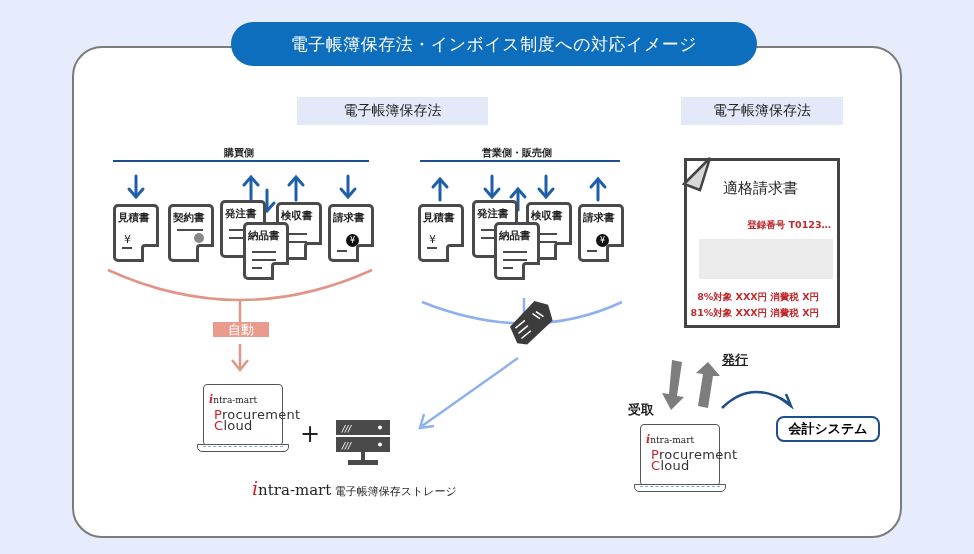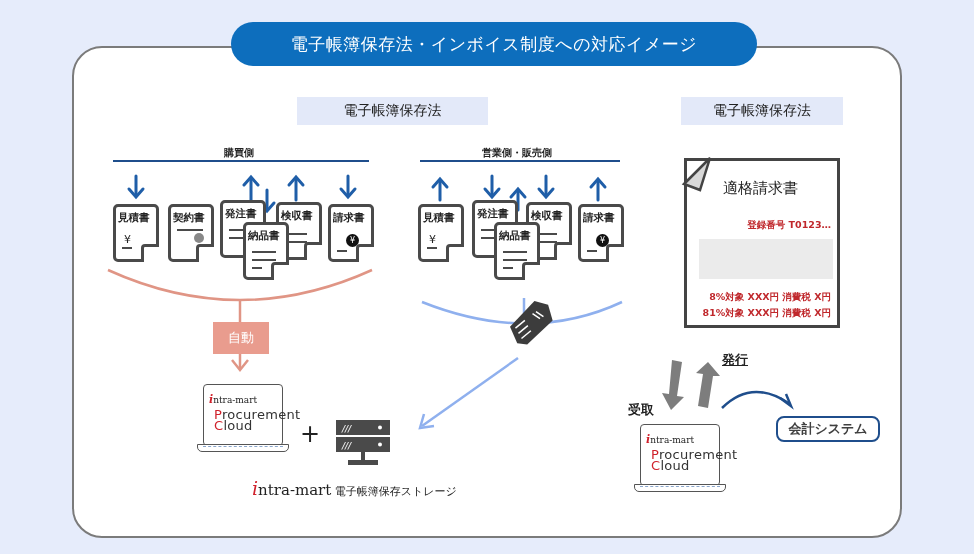--- a/index.html
+++ b/index.html
@@ -37,31 +37,31 @@
   .doc .fold {
     position:absolute; right:-3px; bottom:-3px; width:18px; height:18px;
     background:#fff; border-left:3px solid #4a4a4a; border-top:3px solid #4a4a4a;
     box-sizing:border-box; border-radius:4px 0 0 0;
   }
   .doc .dl { position:absolute; left:6px; height:2px; width:14px; background:#4a4a4a; }
   .doc .yen { position:absolute; left:8px; top:26px; font-size:11px; color:#222; }
   .doc .coin { position:absolute; left:15px; top:27px; width:13px; height:13px; border-radius:50%; background:#111; color:#fff; font-size:8px; text-align:center; line-height:13px; }
   .doc .gcircle { position:absolute; right:7px; top:26px; width:10px; height:10px; border-radius:50%; background:#888; }
   .auto-box {
-    position:absolute; left:213px; top:322px; width:56px; height:32px; background:#e99c8e;
+    position:absolute; left:213px; top:322px; width:56px; height:15px; background:#e99c8e;
     color:#fff; font-size:13px; display:flex; align-items:center; justify-content:center;
   }
   .invoice {
     position:absolute; left:684px; top:158px; width:156px; height:170px; background:#fff;
     border:3px solid #444; box-sizing:border-box;
   }
   .invoice .inv-title { position:absolute; left:36px; top:18px; font-size:15px; font-weight:normal; color:#222; }
   .invoice .reg { position:absolute; right:6px; top:58px; font-size:9.5px; color:#c0282c; font-weight:bold; }
   .invoice .grey { position:absolute; left:12px; top:78px; width:134px; height:40px; background:#ebebeb; }
-  .invoice .tax { position:absolute; right:6px; font-size:9.5px; color:#c0282c; font-weight:bold; white-space:nowrap; }
+  .invoice .tax { position:absolute; right:18px; font-size:9.5px; color:#c0282c; font-weight:bold; white-space:nowrap; }
   .laptop { position:absolute; }
   .laptop .screen {
     position:absolute; left:6px; top:0; width:80px; height:62px; background:#fff;
     border:1.5px solid #555; border-radius:4px; box-sizing:border-box;
   }
   .laptop .base {
     position:absolute; left:0; top:60px; width:92px; height:8px; background:#fff;
     border:1.5px solid #555; border-radius:0 0 5px 5px; box-sizing:border-box;
   }
   .laptop .keys { position:absolute; left:6px; top:62px; width:80px; height:3px; border-top:1px dashed #8aa6cc; }
@@ -70,21 +70,21 @@
   .laptop .prod { position:absolute; left:10px; top:24px; font-size:13px; line-height:11px; color:#333; letter-spacing:0.3px; }
   .laptop .prod .r { color:#d0212b; }
   .plus { position:absolute; left:300px; top:420px; font-size:24px; color:#222; }
   .storage-label { position:absolute; left:252px; top:477px; font-size:11px; color:#222; white-space:nowrap; }
   .storage-label .brand { font-family:"DejaVu Serif", serif; font-size:15px; }
   .storage-label .brand .i { color:#d0212b; font-style:italic; font-size:19px; }
   .lbl { position:absolute; font-size:13px; font-weight:bold; color:#222; }
   .acct-box {
     position:absolute; left:776px; top:416px; width:104px; height:26px; border:2.5px solid #1f4e8c;
     border-radius:8px; box-sizing:border-box; display:flex; align-items:center; justify-content:center;
-    font-size:13px; font-weight:bold; color:#404040;
+    font-size:13px; font-weight:bold; color:#000000;
   }
 </style>
 </head>
 <body>
 
 <div class="panel"></div>
 
 <div class="title-pill">電子帳簿保存法・インボイス制度への対応イメージ</div>
 
 <div class="section-head" style="left:297px;width:191px;">電子帳簿保存法</div>

